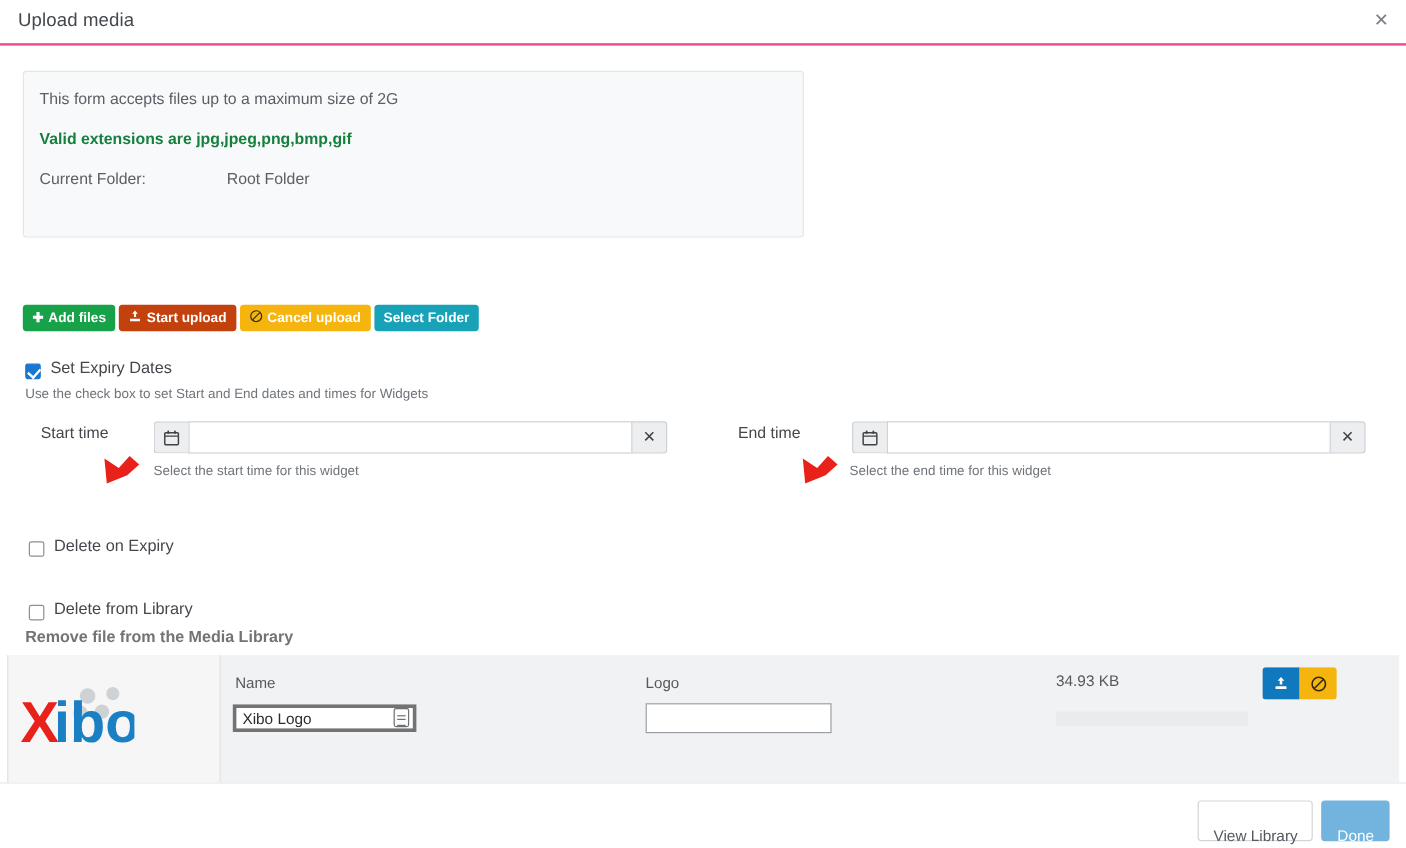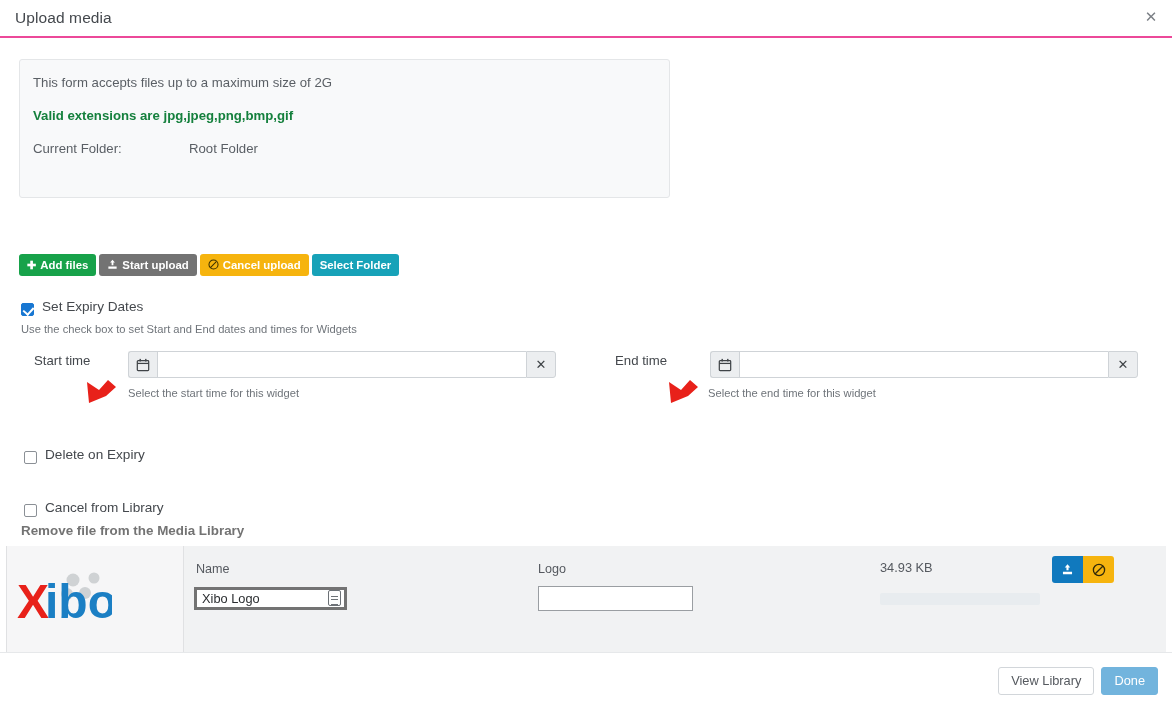--- a/index.html
+++ b/index.html
@@ -81,21 +81,21 @@
     line-height: 22px;
     cursor: pointer;
     white-space: nowrap;
     font-family: "Liberation Sans", sans-serif;
     display: inline-flex;
     align-items: center;
     gap: 4px;
   }
   .btn .bi { font-size: 11px; line-height: 1; display: inline-block; }
   .btn-add    { background: #17a24a; }
-  .btn-start  { background: #737373; }
+  .btn-start  { background: #c2410c; }
   .btn-cancel { background: #f6b40e; }
   .btn-folder { background: #17a2b8; }
 
   
   .chk-row { position: absolute; }
   .chk-box {
     position: absolute; left: 0; top: 2px;
     width: 13px; height: 13px;
     border: 1px solid #8b9096;
     border-radius: 2px;
@@ -287,21 +287,21 @@
     border-top: 1px solid #e6e8ea;
     background: #fff;
   }
   .footer-btns {
     position: absolute;
     right: 14px; top: 14px;
     display: flex; gap: 7px;
   }
   .fbtn {
     height: 28px;
-    padding: 0 12px;
+    padding: 16px 12px;
     font-size: 12.8px;
     border-radius: 3px;
     cursor: pointer;
     font-family: "Liberation Sans", sans-serif;
     line-height: 26px;
   }
   .fbtn-light {
     background: #fff;
     border: 1px solid #d2d6da;
     color: #55595f;
@@ -404,21 +404,21 @@
   </div>
   <div class="help-text" style="left:708px; top:349px;">Select the end time for this widget</div>
 
   <div class="chk-row" style="left:24px; top:411px;">
     <div class="chk-box"></div>
     <div class="chk-label">Delete on Expiry</div>
   </div>
 
   <div class="chk-row" style="left:24px; top:464px;">
     <div class="chk-box"></div>
-    <div class="chk-label">Cancel from Library</div>
+    <div class="chk-label">Delete from Library</div>
   </div>
   <div class="help-text big" style="left:21px; top:485px;">Remove file from the Media Library</div>
 
   <div class="file-panel">
     <div class="logo-cell">
       <div class="xibo-logo">
         <svg width="95" height="58" viewBox="0 0 95 58">
           <circle cx="56" cy="12" r="6.5" fill="#cfd2d4"></circle>
           <circle cx="77" cy="10" r="5.5" fill="#cfd2d4"></circle>
           <circle cx="50" cy="26" r="6" fill="#cfd2d4"></circle>

